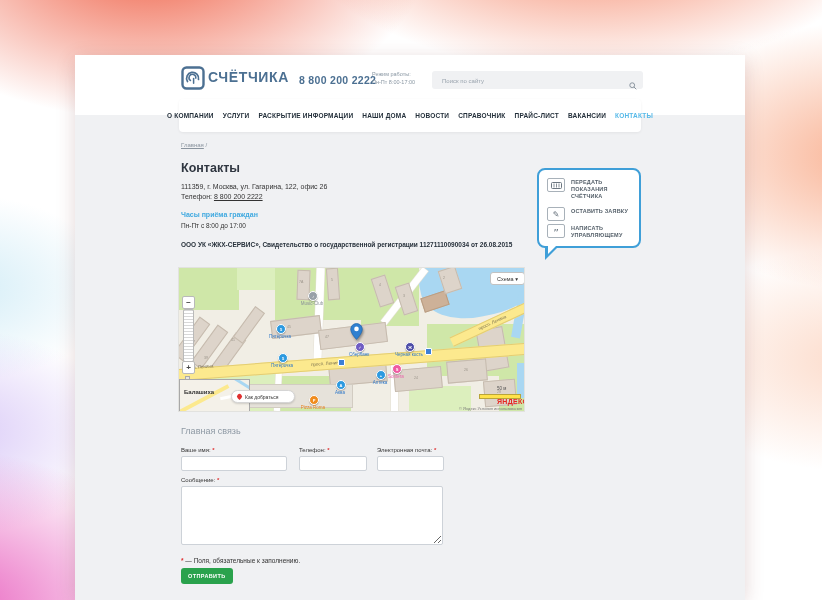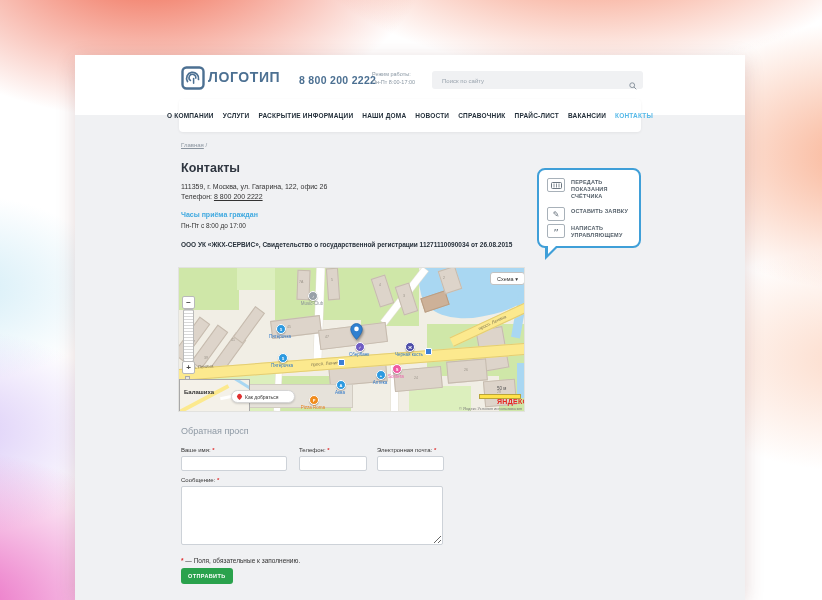--- a/index.html
+++ b/index.html
@@ -115,21 +115,21 @@
 
   <div class="card-header">
     <div class="abs logo-box">
       <svg width="24" height="24" viewBox="0 0 24 24">
         <rect x="1.5" y="1.5" width="21" height="21" rx="4" fill="#fff" stroke="#4c7092" stroke-width="2.4"></rect>
         <path d="M6.5 15.5 A6 6 0 1 1 17.5 13.5" fill="none" stroke="#4c7092" stroke-width="1.7" stroke-linecap="round"></path>
         <path d="M9.5 14.5 A3.4 3.4 0 1 1 14.8 12.2" fill="none" stroke="#4c7092" stroke-width="1.5" stroke-linecap="round"></path>
         <path d="M12.6 12.5 L12.6 17.2" fill="none" stroke="#4c7092" stroke-width="1.5" stroke-linecap="round"></path>
       </svg>
     </div>
-    <div class="abs logo-text">ЛОГОТИП</div>
+    <div class="abs logo-text">СЧЁТЧИКА</div>
     <div class="abs phone-top">8 800 200 2222</div>
     <div class="abs work">
       <div>Режим работы:</div>
       <div>Пн-Пт 8:00-17:00</div>
     </div>
     <div class="abs search">
       <input type="text" placeholder="Поиск по сайту" style="">
       <span class="mag">
         <svg width="8" height="8" viewBox="0 0 8 8">
               <circle cx="3.2" cy="3.2" r="2.4" fill="none" stroke="#8a949e" stroke-width="1"></circle>
@@ -322,21 +322,21 @@
 
     <span class="scalelbl">50 м</span>
     <div class="scalebar"></div>
     <div class="ylogo">ЯНДЕКС</div>
     <div class="attr">
       <span>© Яндекс</span>
       <u>Условия использования</u>
     </div>
   </div>
 
-  <div class="abs fb-title">Обратная просп</div>
+  <div class="abs fb-title">Главная связь</div>
 
   <span class="flabel" style="left:106px;top:392px;">
     <span>Ваше имя:</span>
     <span class="req">*</span>
   </span>
   <span class="flabel" style="left:224px;top:392px;">
     <span>Телефон:</span>
     <span class="req">*</span>
   </span>
   <span class="flabel" style="left:302px;top:392px;">

